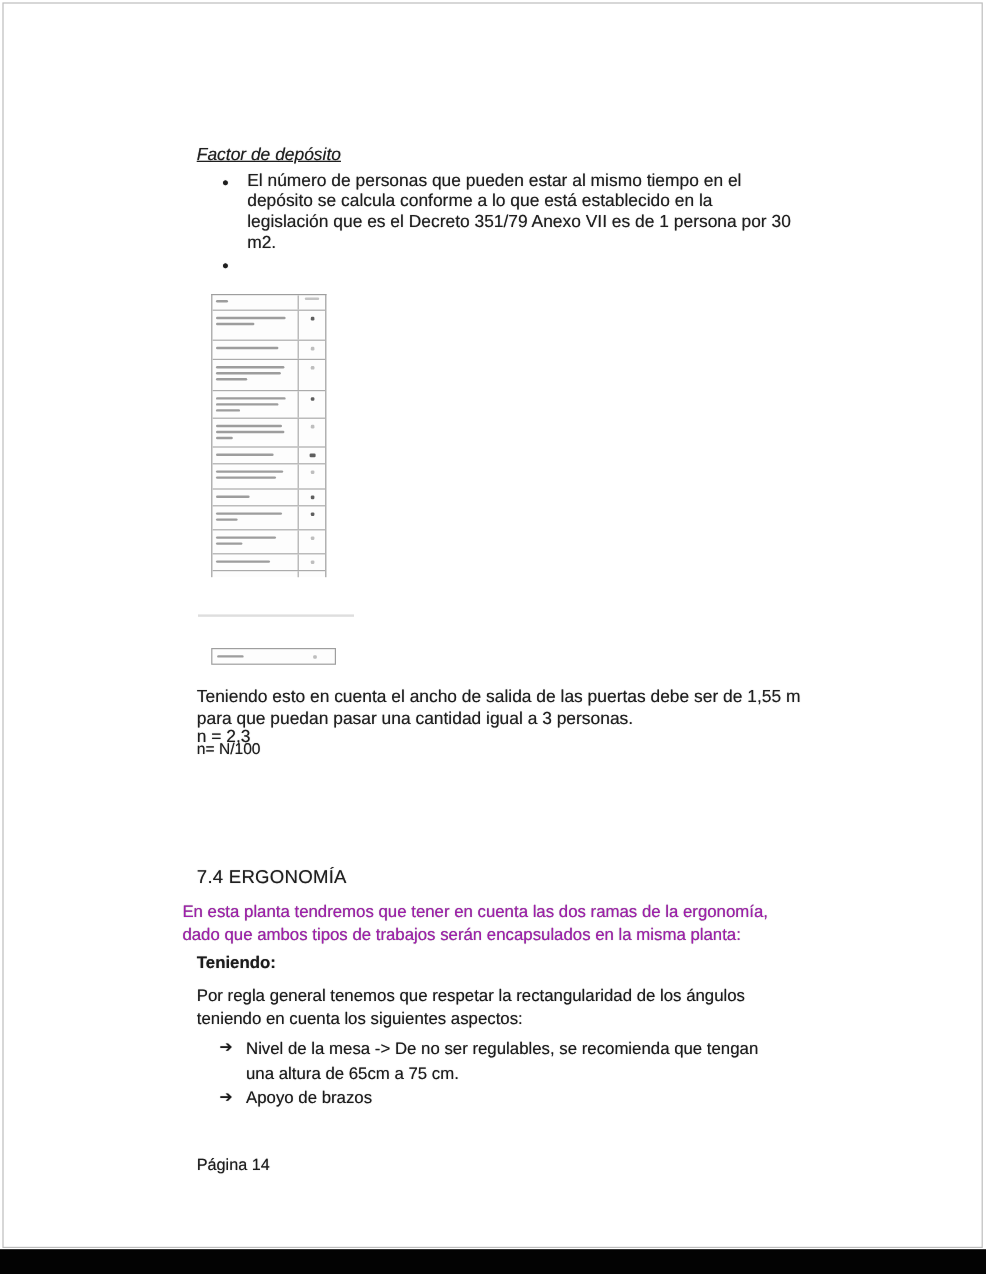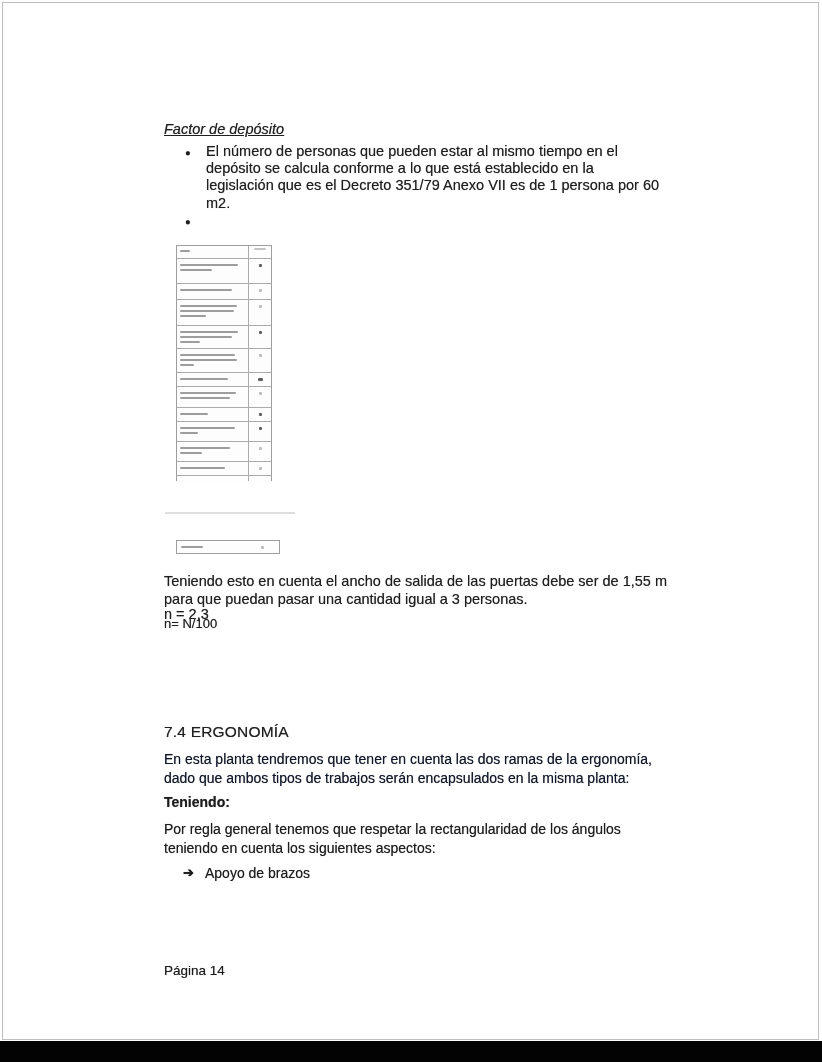--- a/index.html
+++ b/index.html
@@ -39,22 +39,22 @@
     font-size:14.5px;line-height:17.5px;
   }
   .formula1{position:absolute;left:164px;top:616px;font-size:13px;}
   .formula2{position:absolute;left:164px;top:606px;font-size:14.5px;}
   
   .h2{
     position:absolute;left:164px;top:722px;
     font-size:15.5px;line-height:19px;letter-spacing:0.2px;
   }
   .para2{
-    position:absolute;left:164px;top:750px;width:512px;
-    font-size:14px;line-height:18.5px;color:#0f172a;
+    position:absolute;left:152px;top:750px;width:512px;
+    font-size:14px;line-height:18.5px;color:#a21caf;
   }
   .oficina{
     position:absolute;left:164px;top:794px;
     font-size:14px;font-weight:bold;color:#1c1c1c;
   }
   .para3{
     position:absolute;left:164px;top:820px;width:512px;
     font-size:14px;line-height:18.5px;color:#1c1c1c;
   }
   ul.arrows{
@@ -96,21 +96,21 @@
 </head>
 <body>
 
 <div class="frame"></div>
 
 <div class="h-underline soft">Factor de depósito</div>
 
 <ul class="bullets soft">
   <li>
     <span class="marker">●</span>
-    <span>El número de personas que pueden estar al mismo tiempo en el depósito se calcula conforme a lo que está establecido en la legislación que es el Decreto 351/79 Anexo VII es de 1 persona por 60 m2.</span>
+    <span>El número de personas que pueden estar al mismo tiempo en el depósito se calcula conforme a lo que está establecido en la legislación que es el Decreto 351/79 Anexo VII es de 1 persona por 30 m2.</span>
   </li>
   <li>
     <span class="marker">●</span>
   </li>
 </ul>
 
 <div class="fig-table">
   <div class="trow" style="height:13px">
       <div class="tl">
         <i class="s" style="width:10px;margin-top:2px"></i>
@@ -240,20 +240,21 @@
 
 <div class="para2 soft">En esta planta tendremos que tener en cuenta las dos ramas de la ergonomía, dado que ambos tipos de trabajos serán encapsulados en la misma planta:</div>
 
 <div class="oficina soft">Teniendo:</div>
 
 <div class="para3 soft">Por regla general tenemos que respetar la rectangularidad de los ángulos teniendo en cuenta los siguientes aspectos:</div>
 
 <ul class="arrows soft">
   <li>
     <span class="marker">➔</span>
+    <span>Nivel de la mesa -&gt; De no ser regulables, se recomienda que tengan una altura de 65cm a 75 cm.</span>
   </li>
   <li>
     <span class="marker">➔</span>
     <span>Apoyo de brazos</span>
   </li>
 </ul>
 
 <div class="footer soft">Página 14</div>
 
 <div class="bottom-bar"></div>

